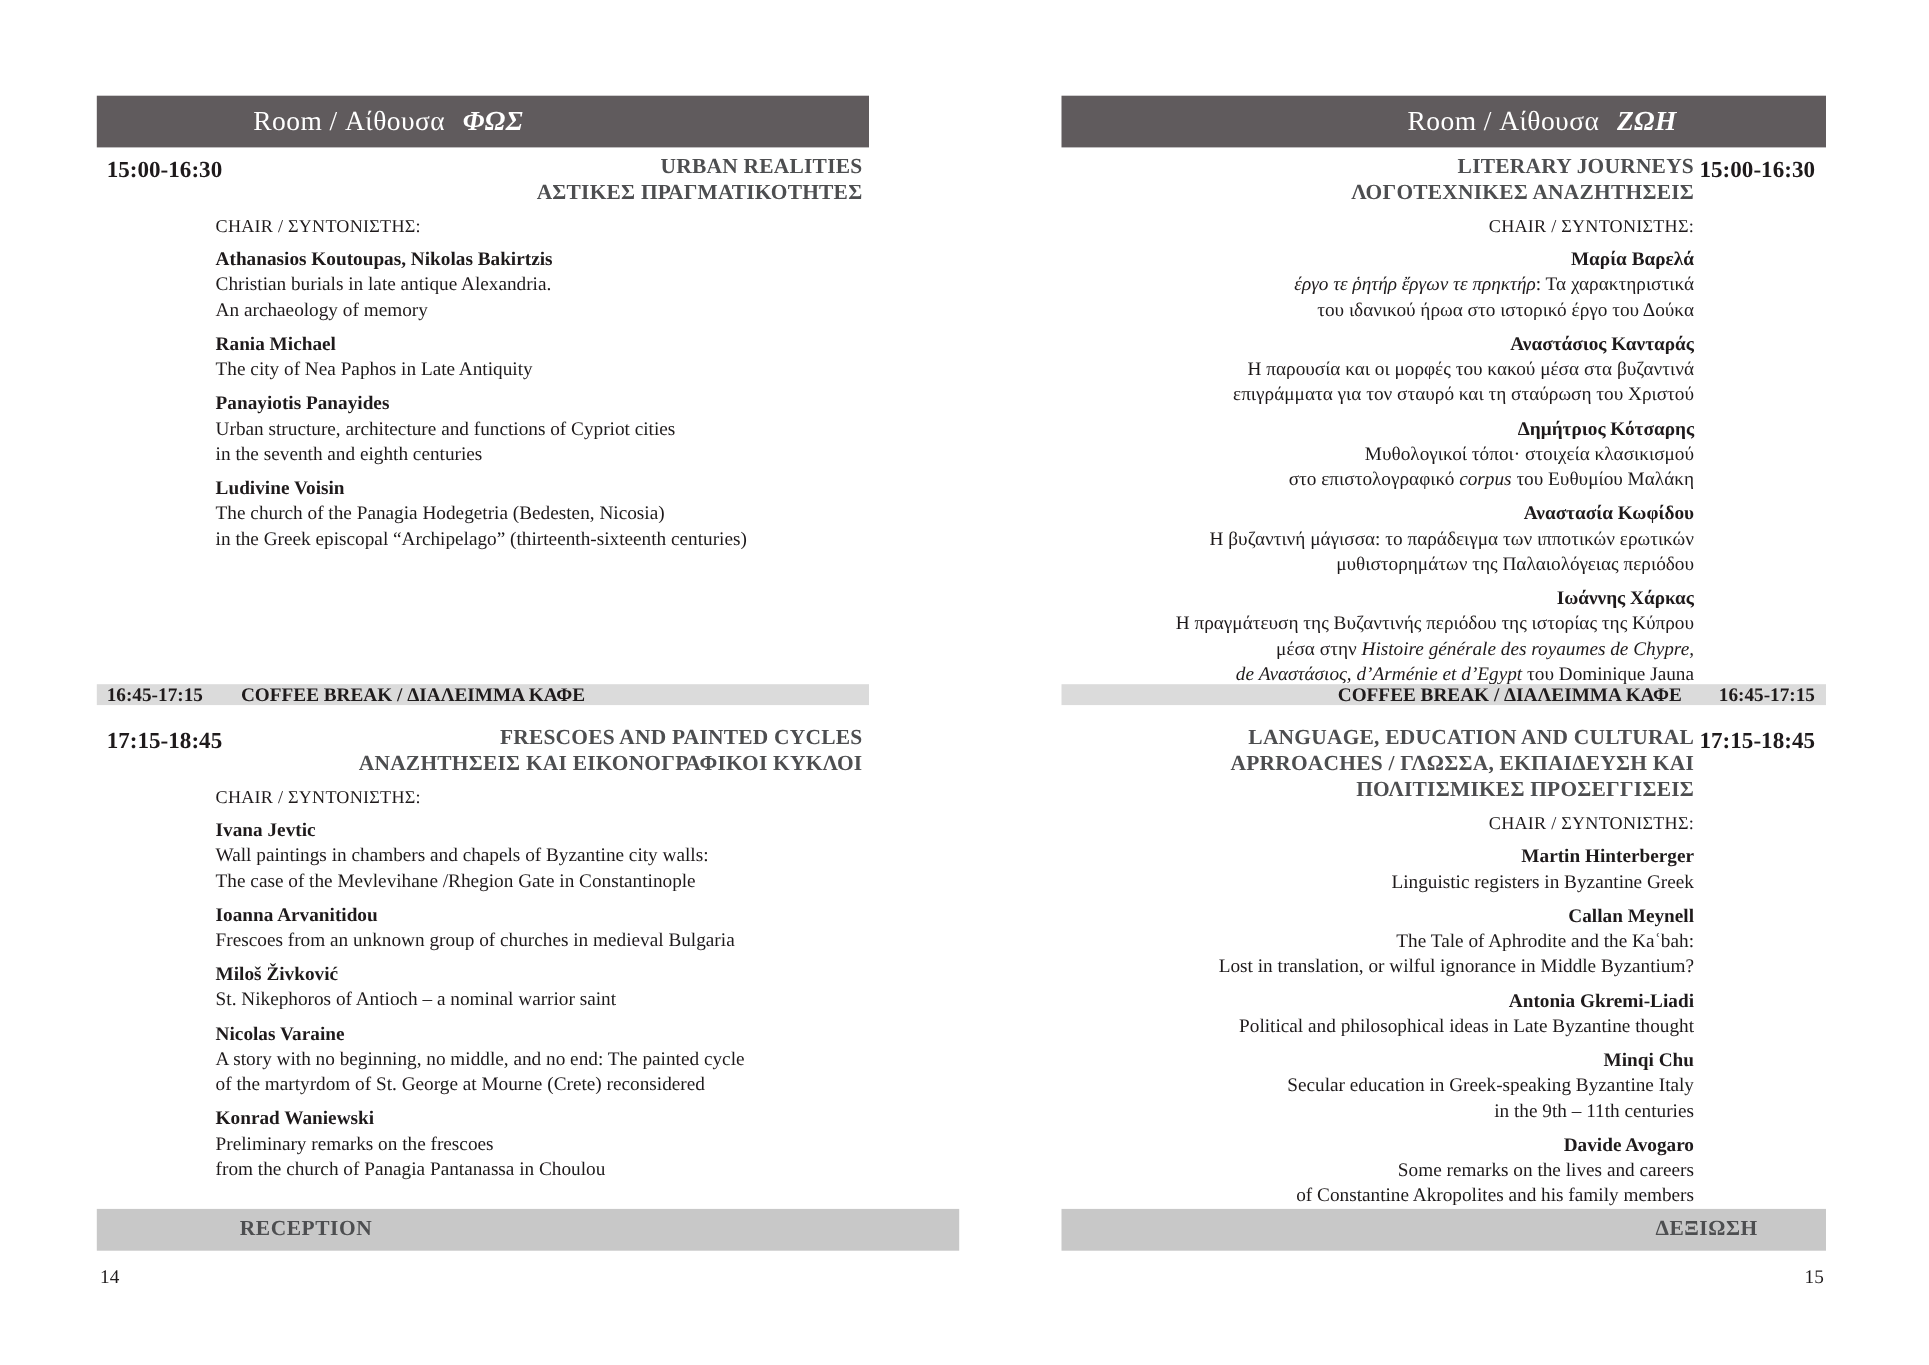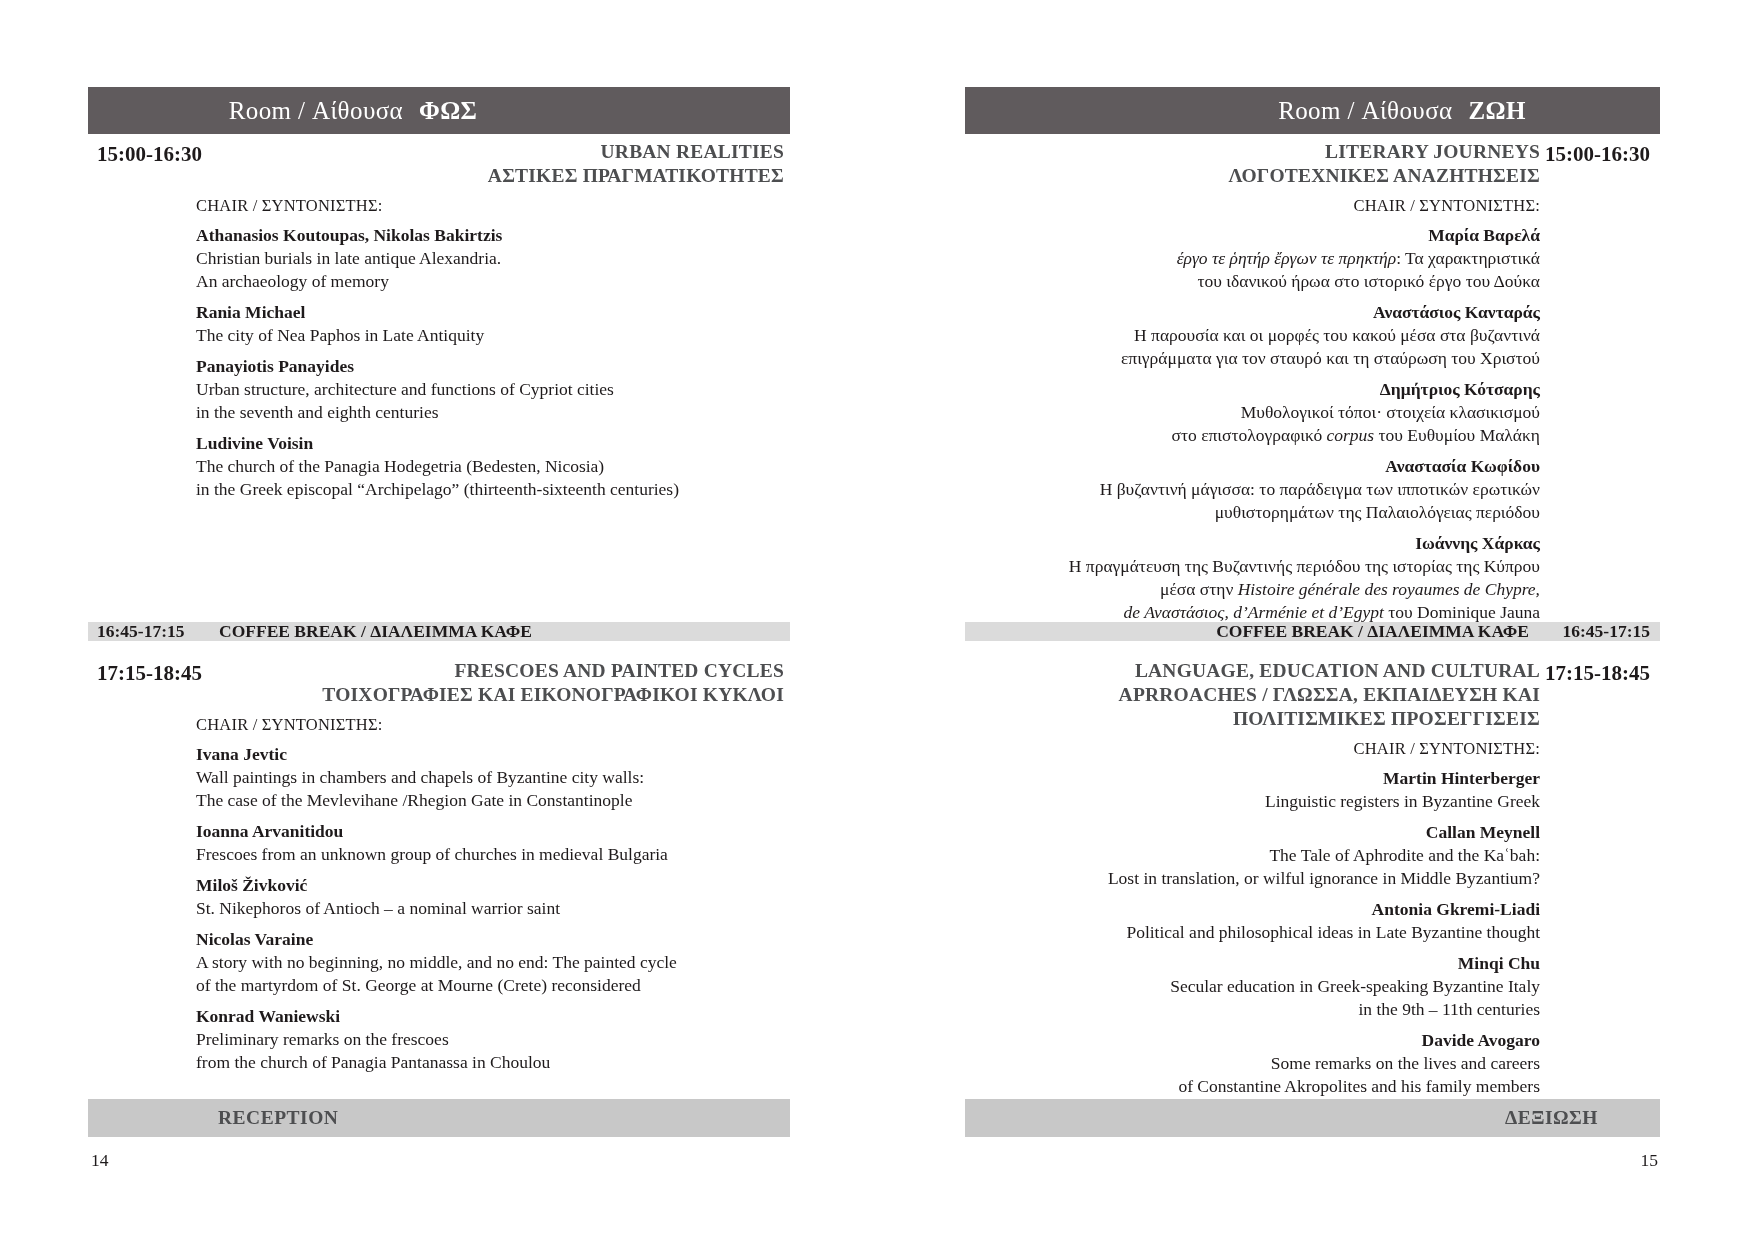--- a/index.html
+++ b/index.html
@@ -13,21 +13,21 @@
     position:absolute; top:87px; height:47px; background:#605b5d; color:#ffffff;
   }
   #hdrL { left:88px;  width:702px; }
   #hdrR { left:965px; width:695px; }
   .hdr-inner {
     height:100%; display:flex; align-items:center; justify-content:center;
     font-size:25px; letter-spacing:0.4px; white-space:nowrap;
   }
   #hdrL .hdr-inner { width:530px; }
   #hdrR .hdr-inner { width:516px; margin-left:auto; }
-  .room-name { font-weight:bold; margin-left:16px; }
+  .room-name { font-weight:bold; margin-left:16px;font-style:italic; }
 
   
   .session { position:absolute; }
   #sL1 { left:88px;  top:140px; width:702px; }
   #sL2 { left:88px;  top:659px; width:702px; }
   #sR1 { left:965px; top:140px; width:695px; }
   #sR2 { left:965px; top:659px; width:695px; }
   .session .time { position:absolute; top:2px; font-weight:bold; font-size:21px; white-space:nowrap; }
   .left-page  .time { left:9px; }
   .right-page .time { right:10px; }
@@ -49,21 +49,21 @@
   #cfL .cf-time  { margin-left:9px; width:122px; }
   #cfR .cf-label { }
   #cfR .cf-time  { width:110px; text-align:right; margin-right:10px; margin-left:11px; }
 
   
   .bar-footer {
     position:absolute; top:1099px; height:38px; background:#c8c8c8; color:#4d4e50;
     display:flex; align-items:center; font-weight:bold; font-size:19.5px;
     letter-spacing:0.5px; white-space:nowrap;
   }
-  #ftL { left:88px;  width:702px; }
+  #ftL { left:88px;  width:784px; }
   #ftL .ft-label { margin-left:130px; }
   #ftR { left:965px; width:695px; justify-content:flex-end; }
   #ftR .ft-label { margin-right:62px; }
 
   
   .pagenum { position:absolute; top:1150px; font-size:17.5px; }
   #pnL { left:91px; }
   #pnR { left:965px; width:693px; text-align:right; }
 </style>
 </head>
@@ -110,21 +110,21 @@
         <div class="line">The church of the Panagia Hodegetria (Bedesten, Nicosia)</div>
         <div class="line">in the Greek episcopal “Archipelago” (thirteenth-sixteenth centuries)</div>
       </div>
     </div>
   </div>
 <div class="session left-page" id="sL2">
     <div class="time">17:15-18:45</div>
     <div class="content">
       <div class="session-title">
         <div class="line">FRESCOES AND PAINTED CYCLES</div>
-        <div class="line">ΤΟΙΧΟΓΡΑΦΙΕΣ ΚΑΙ ΕΙΚΟΝΟΓΡΑΦΙΚΟΙ ΚΥΚΛΟΙ</div>
+        <div class="line">ΑΝΑΖΗΤΗΣΕΙΣ ΚΑΙ ΕΙΚΟΝΟΓΡΑΦΙΚΟΙ ΚΥΚΛΟΙ</div>
       </div>
       <div class="chair">CHAIR / ΣΥΝΤΟΝΙΣΤΗΣ:</div>
       <div class="paper">
         <div class="author">Ivana Jevtic</div>
         <div class="line">Wall paintings in chambers and chapels of Byzantine city walls:</div>
         <div class="line">The case of the Mevlevihane /Rhegion Gate in Constantinople</div>
       </div>
       <div class="paper">
         <div class="author">Ioanna Arvanitidou</div>
         <div class="line">Frescoes from an unknown group of churches in medieval Bulgaria</div>

